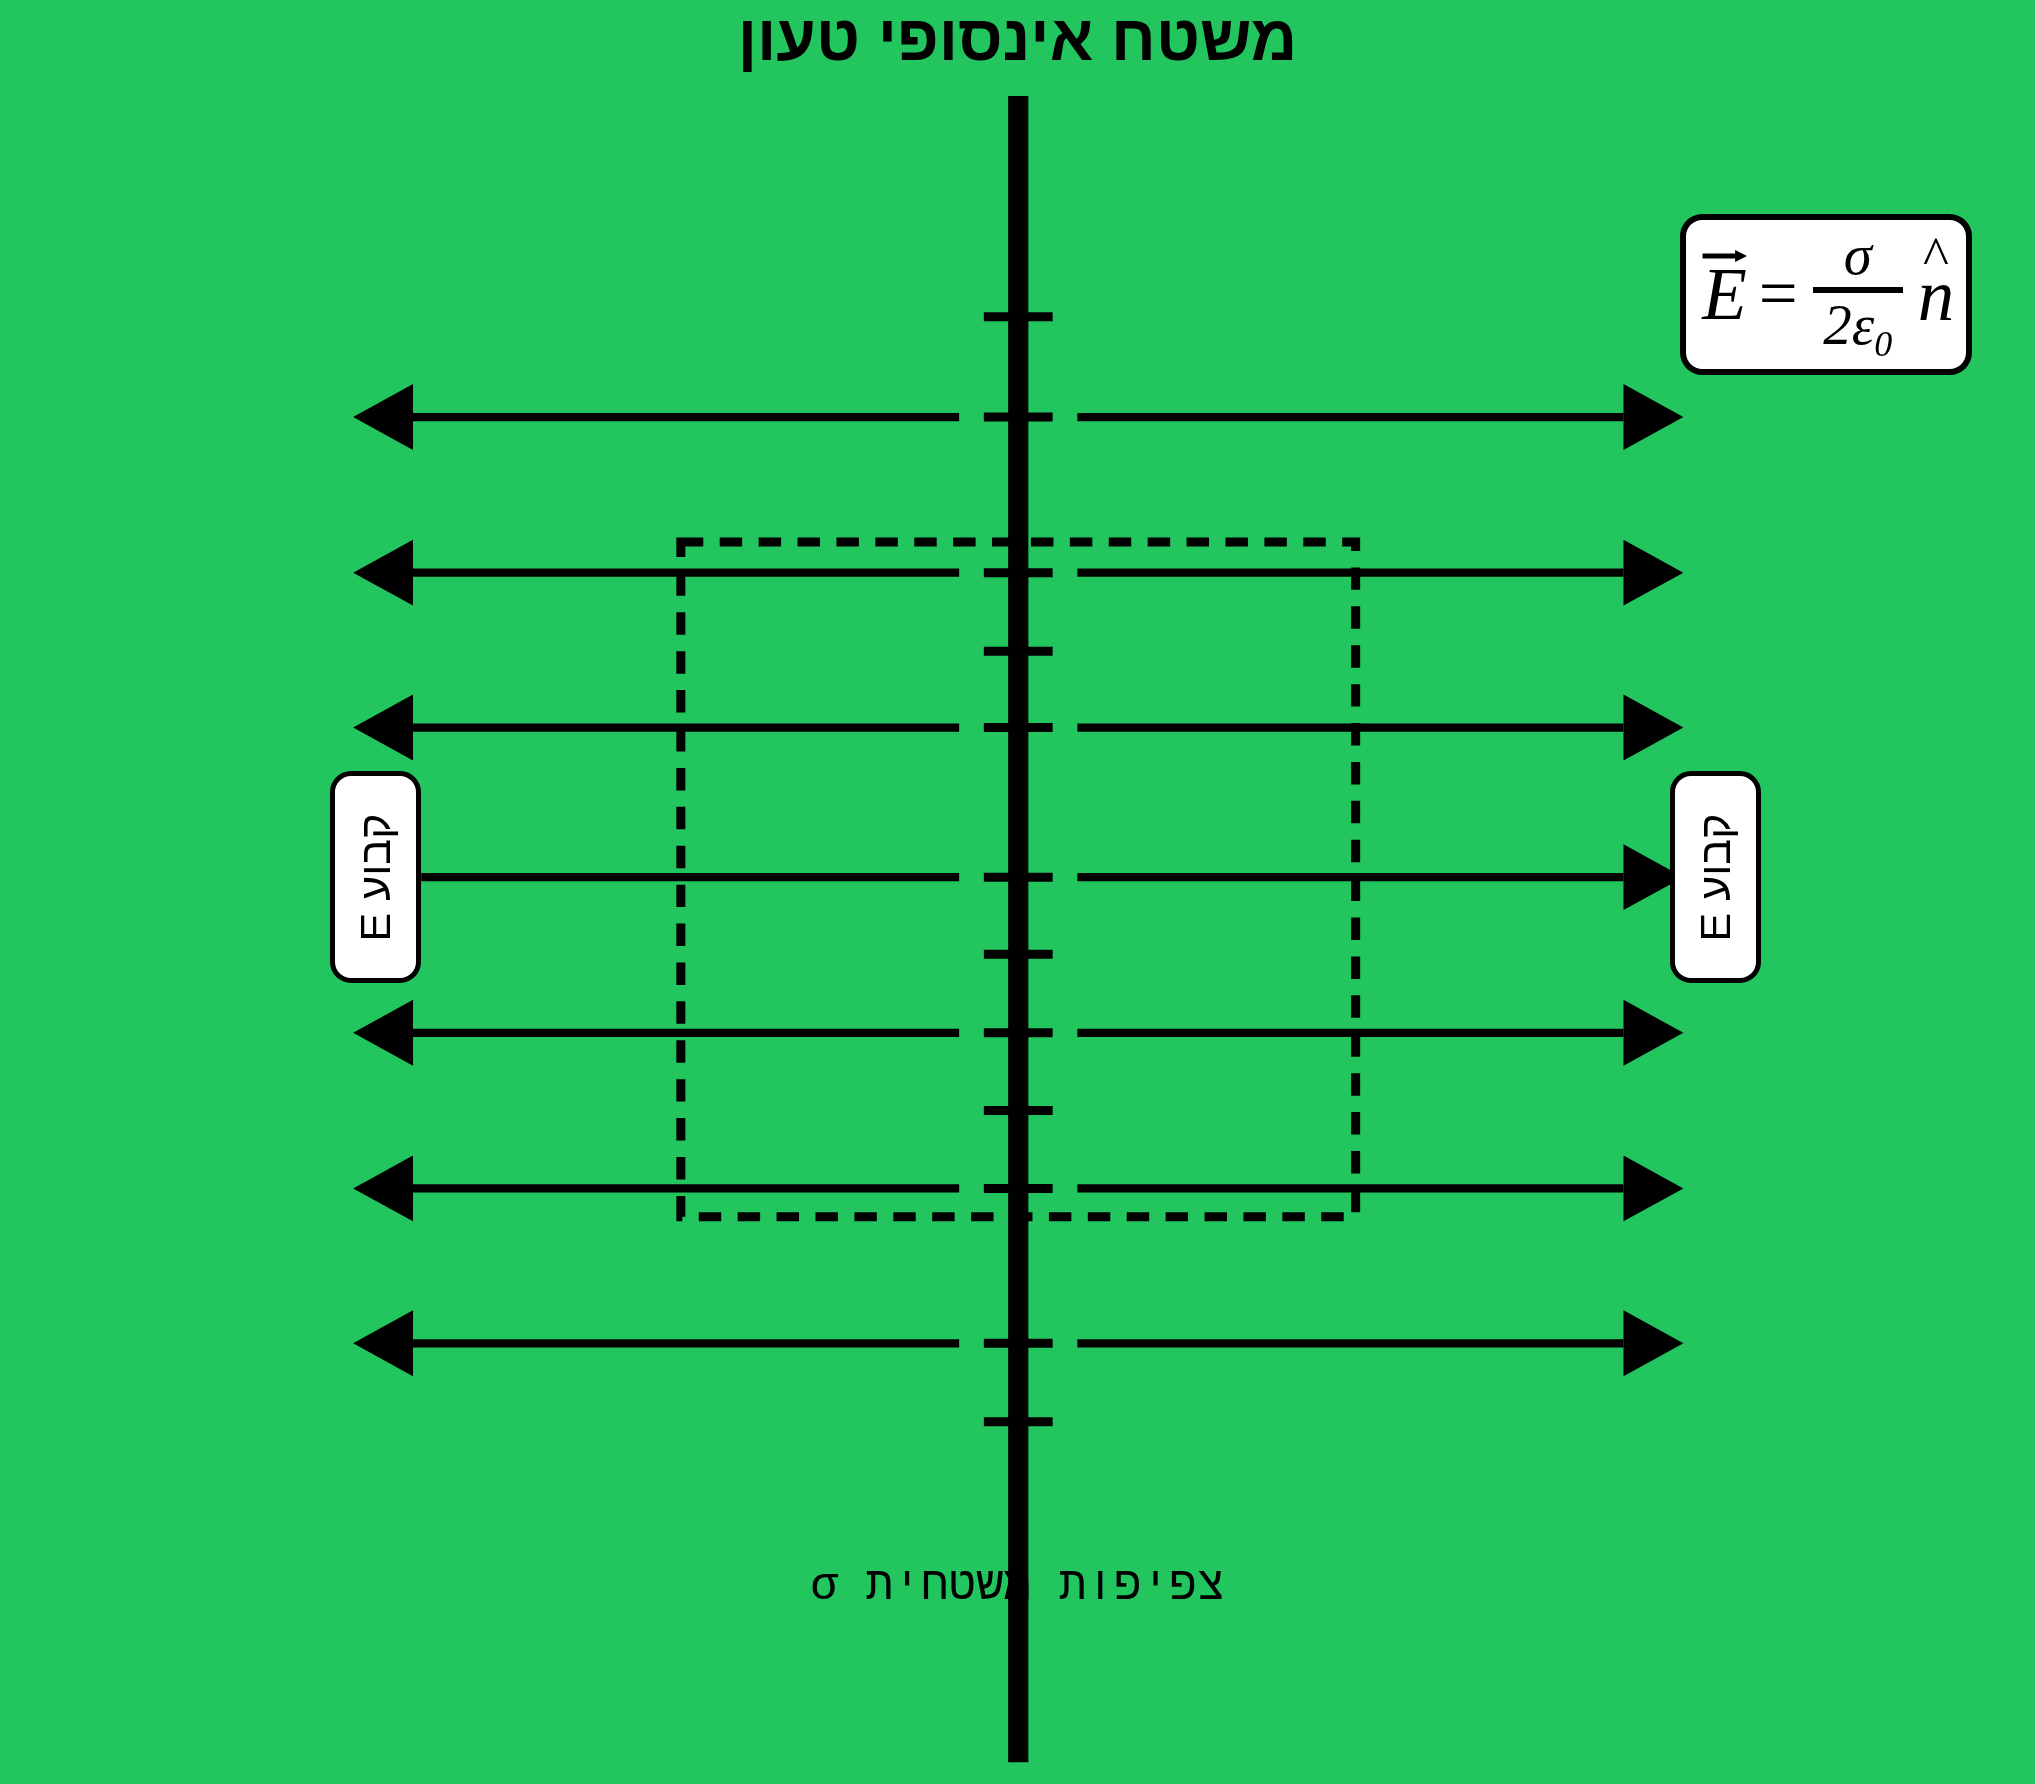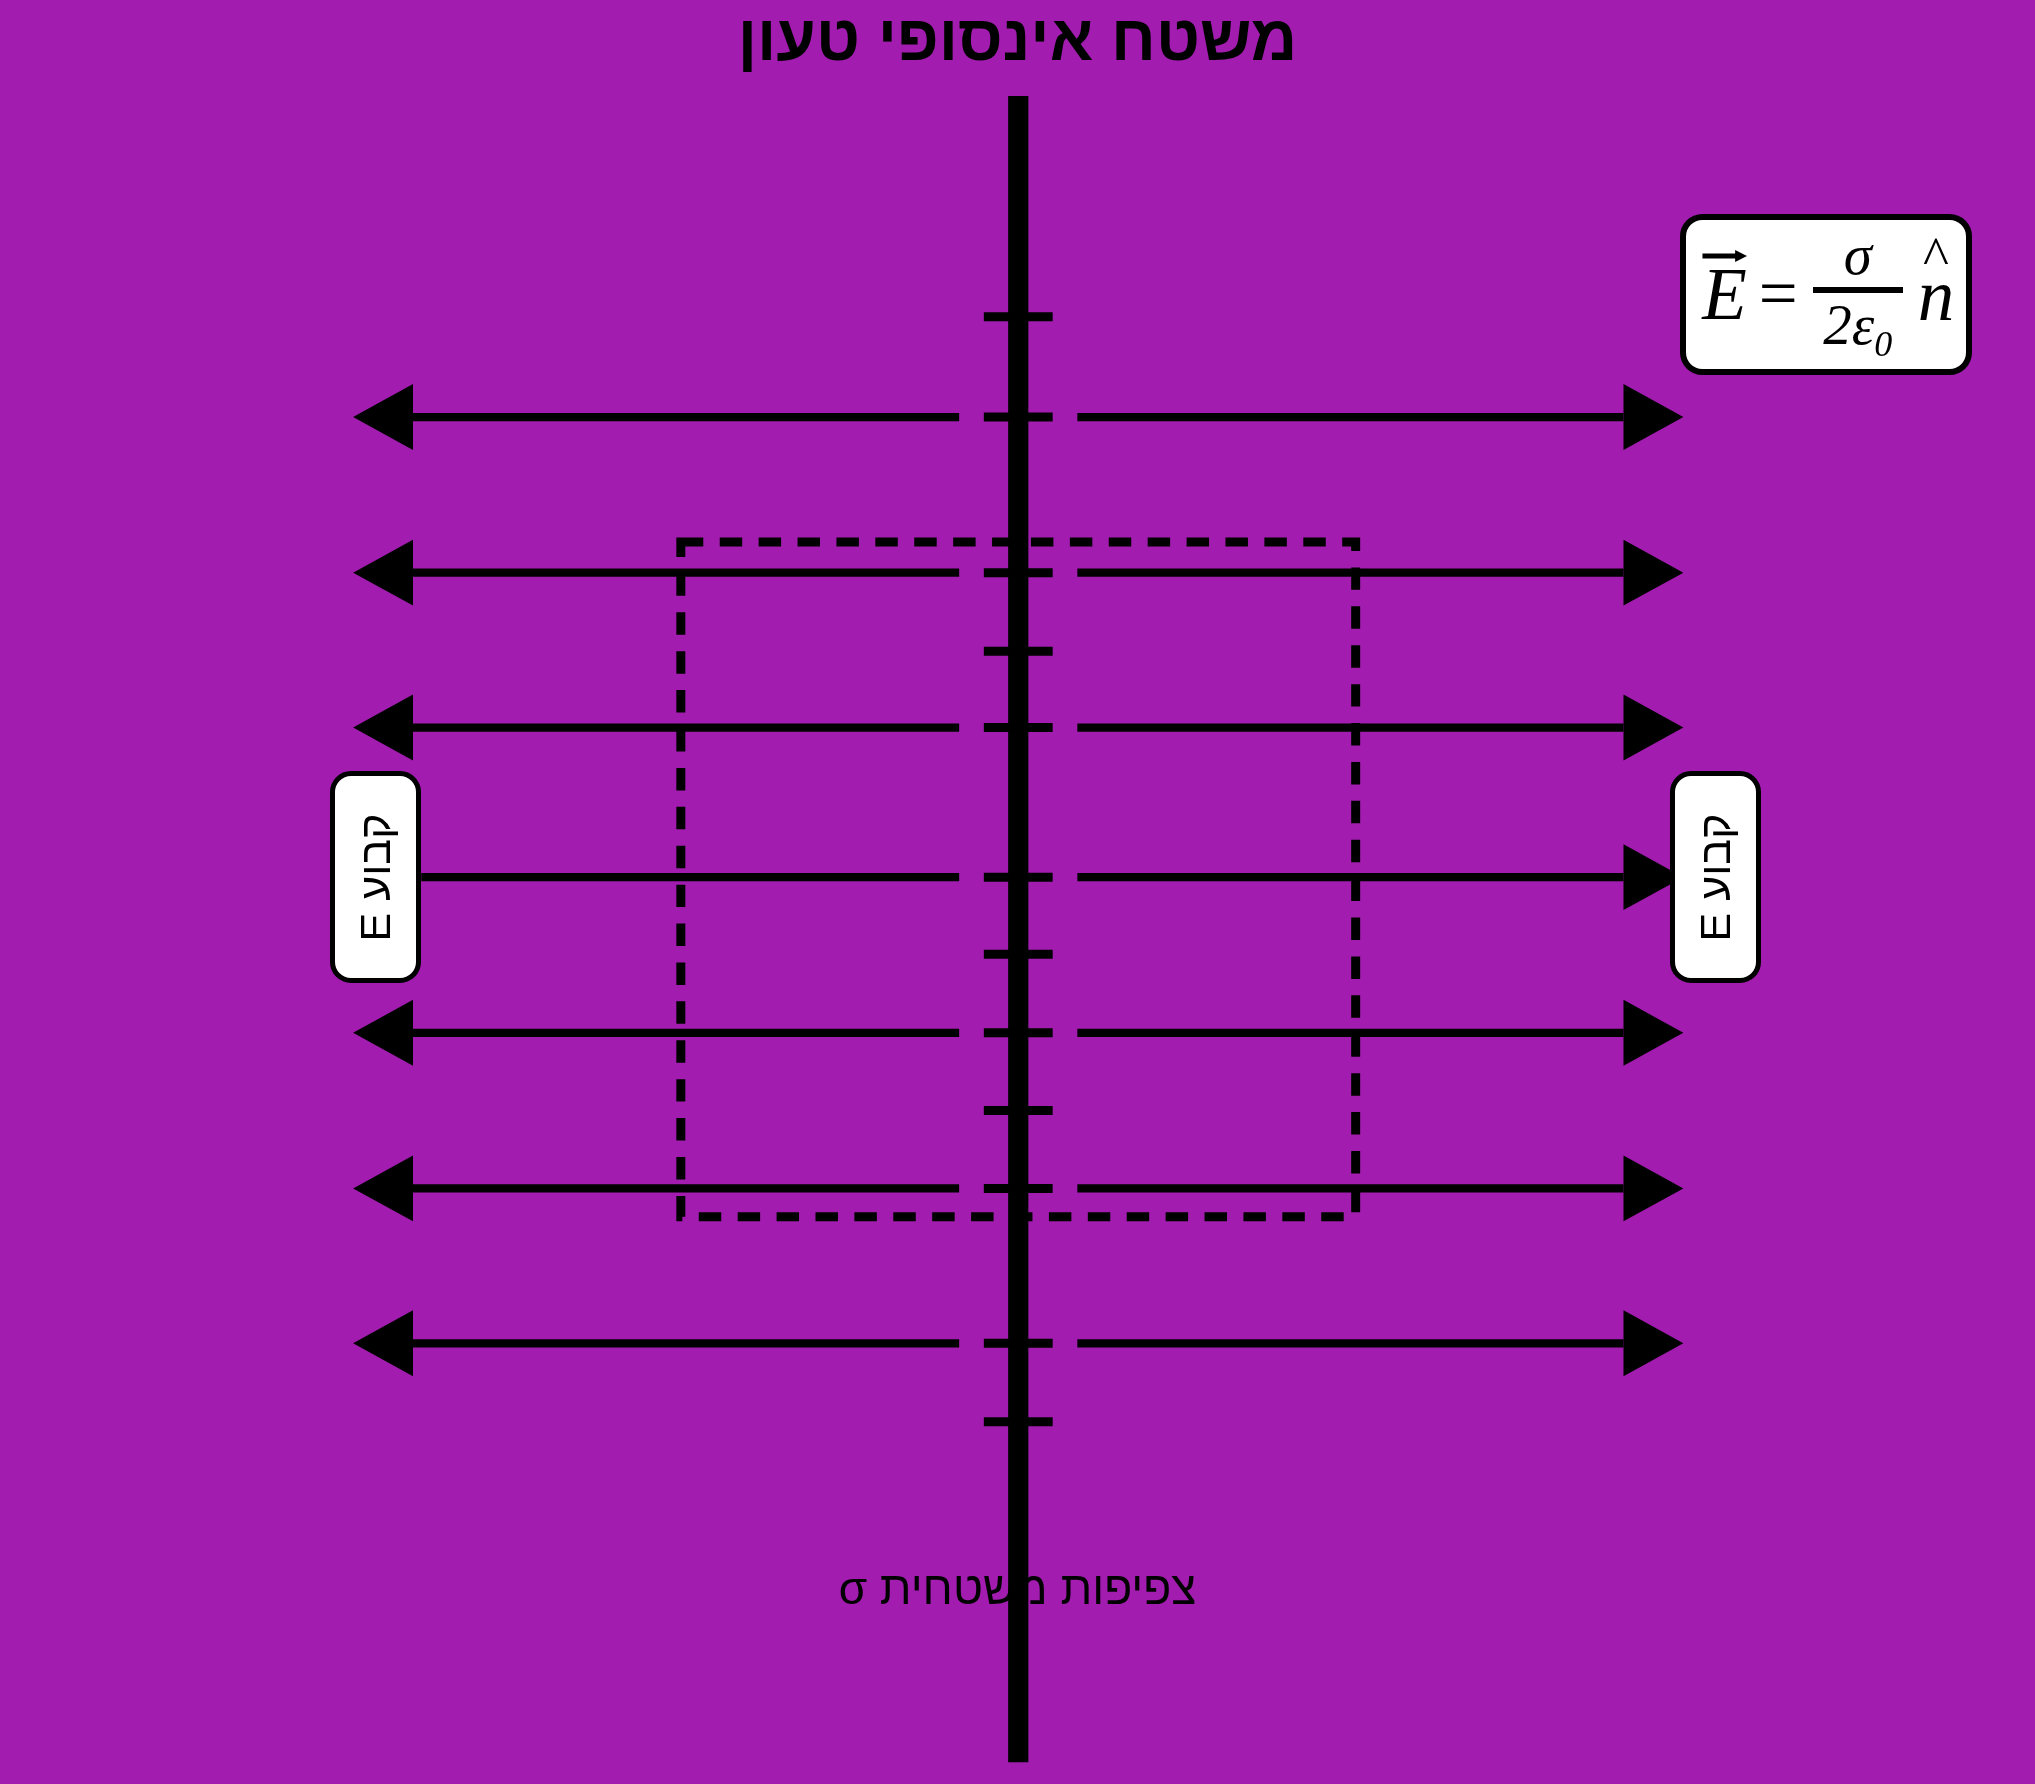--- a/index.html
+++ b/index.html
@@ -12,21 +12,21 @@
     height: 1785px;
     font-family: "Liberation Sans", sans-serif;
     color: #000000;
     overflow: hidden;
   }
 
   #stage {
     position: relative;
     width: 2035px;
     height: 1785px;
-    background: #a21caf;
+    background: #22c55e;
   }
 
   
   .title {
     position: absolute;
     left: 0;
     top: 4.5px;
     width: 2035px;
     text-align: center;
     font-size: 64px;
@@ -161,20 +161,21 @@
     position: absolute;
     left: 0;
     top: 1561px;
     width: 2035px;
     text-align: center;
     font-size: 46px;
     direction: rtl;
     unicode-bidi: isolate;
     white-space: nowrap;
     z-index: 1;
+    font-family: Liberation Mono, monospace;
   }
 </style>
 </head>
 <body>
 
 <div id="stage">
 
   <div class="title">משטח אינסופי טעון</div>
 
   <svg id="diagram" viewBox="0 0 2720 2385">

